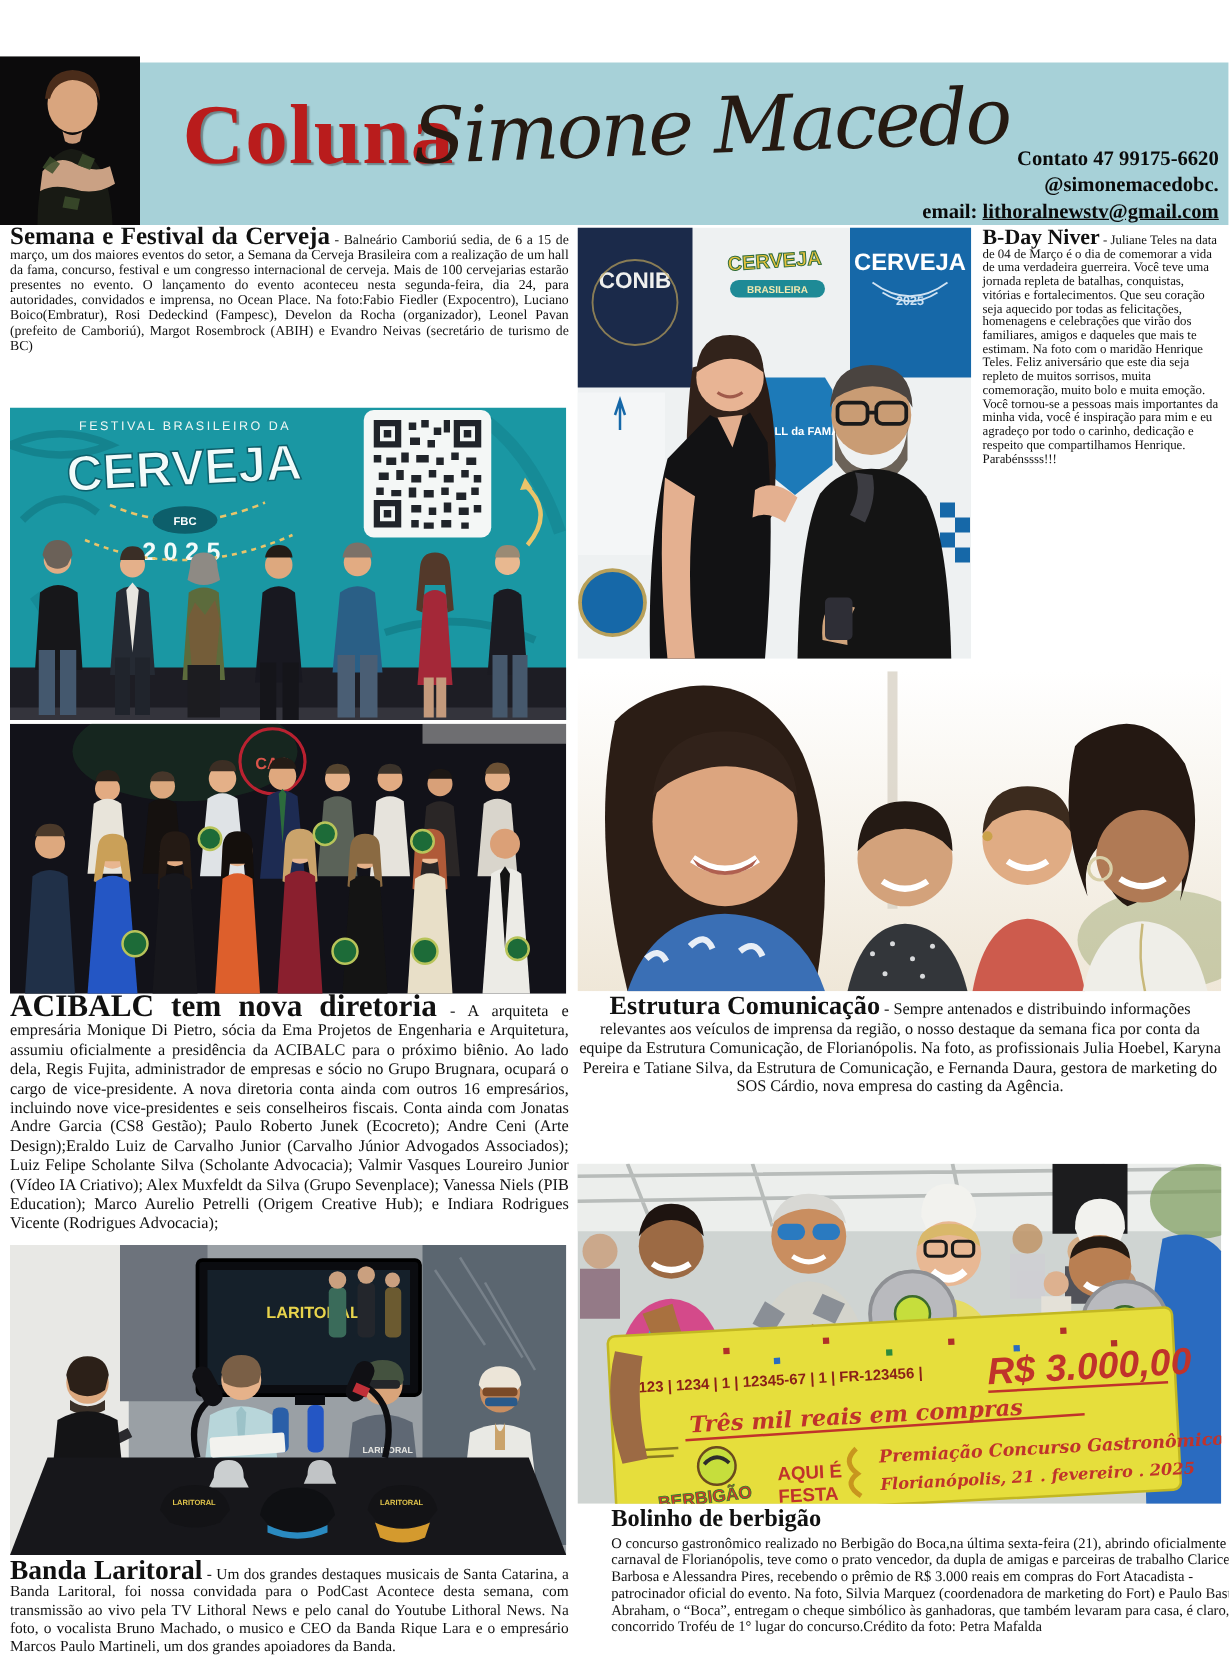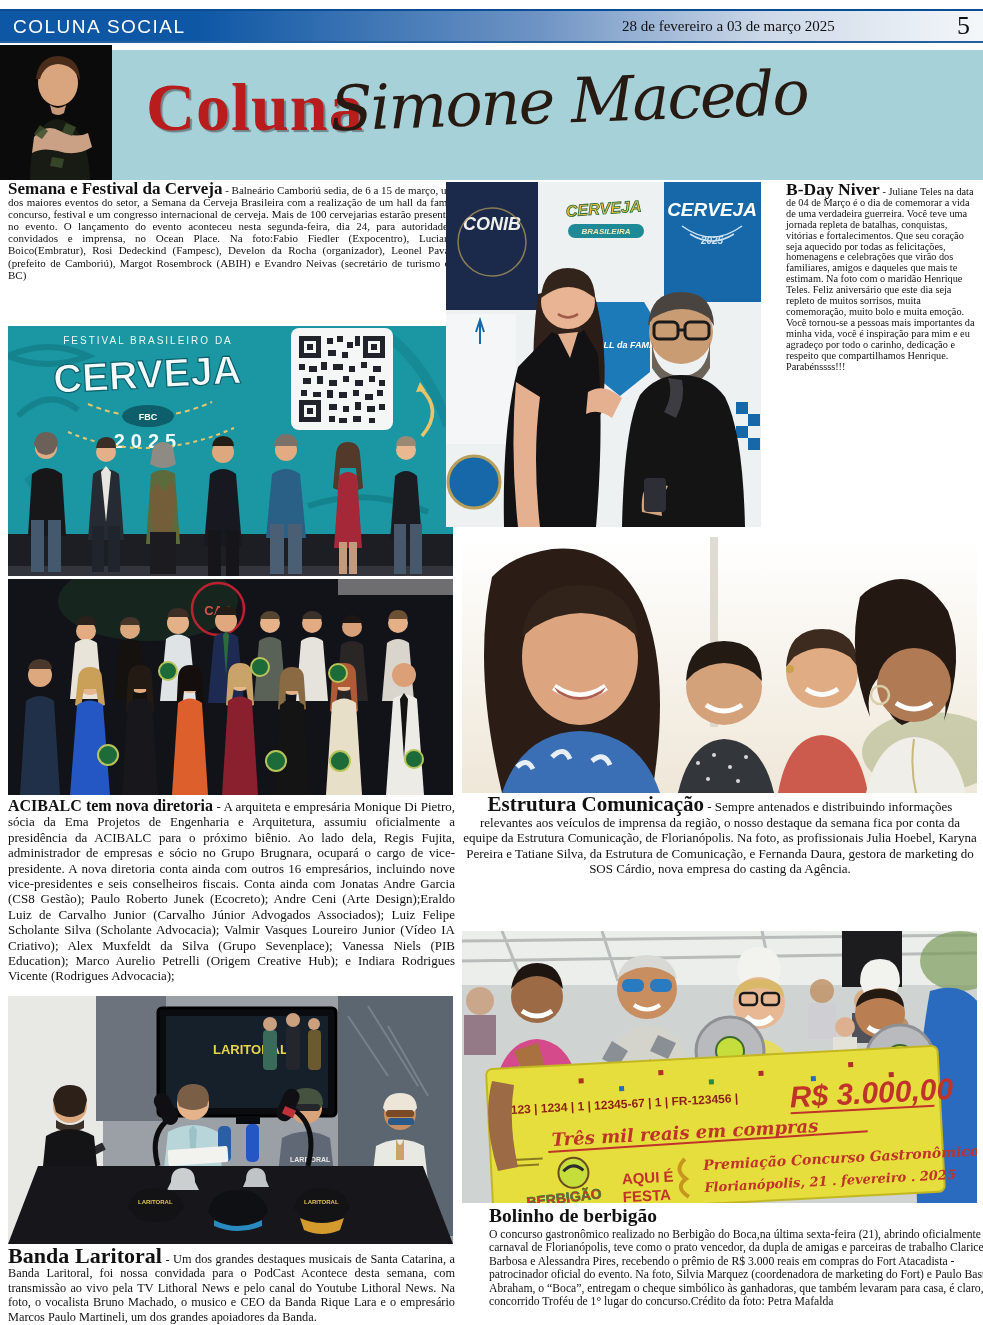--- a/index.html
+++ b/index.html
@@ -21,58 +21,58 @@
   .script-name{position:absolute;left:330px;top:14px;width:490px;font-size:62px;font-style:italic;
     font-family:"DejaVu Serif",serif;color:#261a12;transform:rotate(-2deg);letter-spacing:-2px;white-space:nowrap;}
   .contact{position:absolute;right:8px;top:66px;text-align:right;font-weight:bold;font-size:16.5px;line-height:21px;color:#0a0a0a;}
   .contact a{color:#0a0a0a;text-decoration:underline;}
   
   .art{position:absolute;text-align:justify;}
   .hl{font-weight:bold;}
   .photo{position:absolute;line-height:0;}
   .photo svg{display:block;}
   #art-semana{left:8px;top:183px;width:447px;font-size:11px;line-height:12.1px;}
-  #art-semana .hl{font-size:17px;}
+  #art-semana .hl{font-size:20px;}
   #art-bday{left:786px;top:184px;width:192px;font-size:10.3px;line-height:10.9px;text-align:left;font-family:Liberation Serif, serif;}
   #art-bday .hl{font-size:17.5px;}
   #art-acibalc{left:8px;top:798px;width:447px;font-size:13px;line-height:15.4px;}
-  #art-acibalc .hl{font-size:16px;margin-top:32px;}
+  #art-acibalc .hl{font-size:25px;margin-top:32px;}
   #art-estrutura{left:462px;top:797px;width:516px;font-size:13px;line-height:15.6px;text-align:center;}
   #art-estrutura .hl{font-size:21px;}
   #art-banda{left:8px;top:1249px;width:447px;font-size:12.3px;line-height:14.4px;}
   #art-banda .hl{font-size:22px;}
   #art-bolinho{left:462px;top:1204px;width:516px;font-size:11.7px;line-height:13.4px;text-align:left;margin-left:27px;}
   #art-bolinho .hl{display:block;font-size:19.5px;line-height:24px;}
   .art p{margin:0;}
 </style>
 </head>
 <body>
 
 <div id="page">
 
-  <div class="topbar">
-    <span class="section">COLUNA  SOCIAL</span>
-    <span class="date">28 de fevereiro a 03 de março 2025</span>
-    <span class="pageno">5</span>
-  </div>
 
   <div class="masthead">
     <div class="mast-photo">
       <svg width="112" height="135" viewBox="0 0 112 135">
         <rect width="112" height="135" fill="#0c0b0c"></rect>
         <ellipse cx="58" cy="38" rx="20" ry="23" fill="#d9a57e"></ellipse>
         <path d="M36,34 Q38,12 58,11 Q80,12 80,36 Q74,20 58,19 Q44,20 40,34 Z" fill="#4a2c1a"></path>
         <path d="M30,135 Q30,78 57,74 Q88,78 90,135 Z" fill="#181a14"></path>
         <path d="M34,92 q12,-14 26,-6 q16,8 28,2 l4,14 q-16,10 -34,4 q-16,-4 -26,2 Z" fill="#caa184"></path>
         <path d="M40,80 l8,6 -6,8 -8,-5 Z M66,78 l10,4 -4,9 -10,-4 Z M52,112 l12,2 -2,9 -12,-2 Z" fill="#3c4d2c" opacity=".85"></path>
         <path d="M50,60 q8,6 16,0 l-2,8 q-6,4 -12,0 Z" fill="#c89878"></path>
       </svg>
     </div>
     <span class="coluna-word">Coluna</span>
     <span class="script-name">Simone Macedo</span>
+    <div class="contact">
+      <div>Contato 47 99175-6620</div>
+      <div>@simonemacedobc.</div>
+      <div><span>email:</span> <a href="#">lithoralnewstv@gmail.com</a></div>
+    </div>
   </div>
 
   <div class="art" id="art-semana">
     <p><span class="hl">Semana e Festival da Cerveja</span> <span>- Balneário Camboriú sedia, de 6 a 15 de março, um dos maiores eventos do setor, a Semana da Cerveja Brasileira com a realização de um hall da fama, concurso, festival e um congresso internacional de cerveja. Mais de 100 cervejarias estarão presentes no evento. O lançamento do evento aconteceu nesta segunda-feira, dia 24, para autoridades, convidados e imprensa, no Ocean Place. Na foto:Fabio Fiedler (Expocentro), Luciano Boico(Embratur), Rosi Dedeckind (Fampesc), Develon da Rocha (organizador), Leonel Pavan (prefeito de Camboriú), Margot Rosembrock  (ABIH) e Evandro Neivas (secretário de turismo de BC)</span></p>
   </div>
 
   <div class="photo" style="left:8px;top:326px;text-decoration:underline;">
     <svg width="445" height="250" viewBox="0 0 445 250">
       <rect width="445" height="250" fill="#1a97a3"></rect>
       <path d="M0,30 q40,-18 80,0 q-40,16 -80,0 Z M10,90 q30,-30 60,-6 M300,180 q60,-20 120,6" stroke="#0e6f7a" stroke-width="6" fill="none" opacity=".5"></path>
@@ -387,21 +387,21 @@
           <path d="M292,222 q22,10 44,0 l-4,12 q-18,8 -36,0Z" fill="#d49a2e"></path>
         </g>
       </g>
     </svg>
   </div>
 
   <div class="art" id="art-banda">
     <p><span class="hl">Banda Laritoral</span> <span>- Um dos grandes destaques musicais de Santa Catarina, a Banda Laritoral, foi nossa convidada para o PodCast Acontece desta semana, com transmissão ao vivo pela TV Lithoral News e pelo canal do Youtube Lithoral News. Na foto, o vocalista Bruno Machado, o musico e CEO da Banda Rique Lara e o empresário Marcos Paulo Martineli, um dos grandes apoiadores da Banda.</span></p>
   </div>
 
-  <div class="photo" style="left:446px;top:182px;font-style:italic;">
+  <div class="photo" style="left:462px;top:182px;">
     <svg width="315" height="345" viewBox="0 0 315 345">
       <rect width="315" height="345" fill="#eef1f2"></rect>
 
       <g>
         <rect x="0" y="0" width="92" height="128" fill="#1b2a4a"></rect>
         <text x="46" y="48" text-anchor="middle" font-family="Liberation Sans,sans-serif" font-weight="bold" font-size="18" fill="#f0f0ee">CONIB</text>
         <circle cx="46" cy="60" r="34" fill="none" stroke="#b8a05a" stroke-width="1.5" opacity=".7"></circle>
         <text x="158" y="32" text-anchor="middle" font-family="Liberation Sans,sans-serif" font-weight="bold" font-size="16" fill="#e6c23c" stroke="#2c6b3c" stroke-width=".8" transform="rotate(-4 158 32)">CERVEJA</text>
         <rect x="122" y="42" width="76" height="14" rx="7" fill="#1e8a96"></rect>
         <text x="160" y="52" text-anchor="middle" font-family="Liberation Sans,sans-serif" font-weight="bold" font-size="8" fill="#f2e9b0">BRASILEIRA</text>

